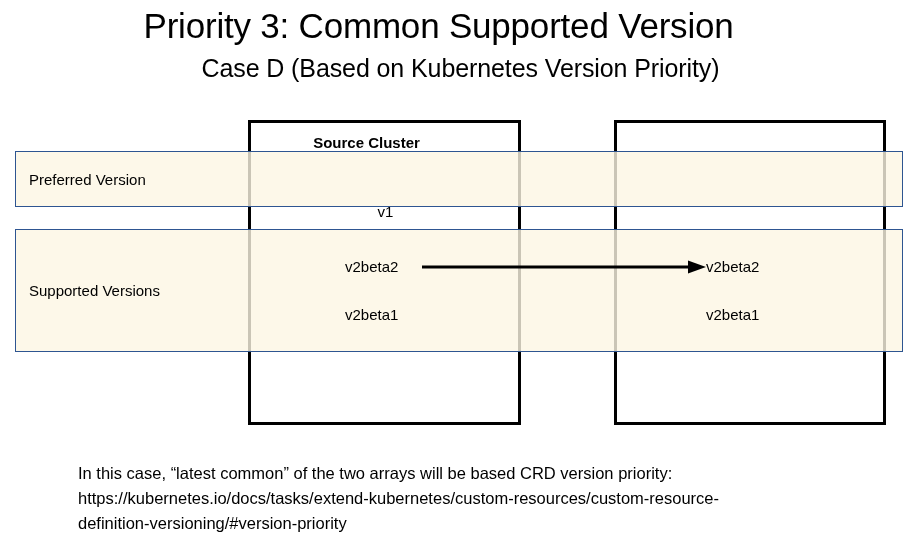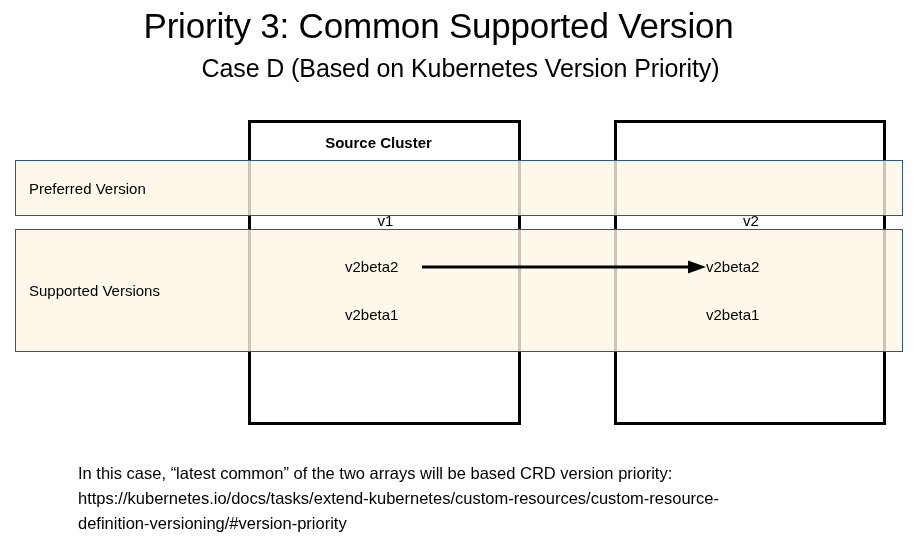--- a/index.html
+++ b/index.html
@@ -57,34 +57,34 @@
 
   .cluster-title {
     position: absolute;
     top: 134px;
     font-size: 15px;
     font-weight: bold;
     text-align: center;
     z-index: 3;
     white-space: nowrap;
   }
-  #source-title { left: 256px; width: 245px; }
+  #source-title { left: 244px; width: 245px; }
   #target-title { left: 614px; width: 272px; }
 
   
   .trow {
     position: absolute;
     box-sizing: border-box;
     left: 15px;
     width: 888px;
     border: 1px solid #2e5591;
     background: rgba(253, 246, 227, 0.80);
     z-index: 2;
   }
-  #row-preferred { top: 160px; height: 56px; }
+  #row-preferred { top: 151px; height: 56px; }
   #row-supported { top: 229px; height: 123px; }
 
   .row-label {
     position: absolute;
     left: 13px;
     font-size: 15px;
     white-space: nowrap;
   }
   #label-preferred { top: 19px; }
   #label-supported { top: 52px; }
@@ -142,21 +142,20 @@
 
   <div class="title">Priority 3: Common Supported Version</div>
   <div class="subtitle">Case D (Based on Kubernetes Version Priority)</div>
 
   <div class="cluster-box" id="source-box"></div>
   <div class="cluster-box" id="target-box"></div>
 
   <div class="trow" id="row-preferred">
     <span class="row-label" id="label-preferred">Preferred Version</span>
     <span class="pref-val" id="pref-source">v1</span>
-    <span class="pref-val" id="pref-target">v2</span>
   </div>
 
   <div class="trow" id="row-supported">
     <span class="row-label" id="label-supported">Supported Versions</span>
     <span class="ver" id="src-v2b2">v2beta2</span>
     <span class="ver" id="src-v2b1">v2beta1</span>
     <span class="ver" id="tgt-v2b2">v2beta2</span>
     <span class="ver" id="tgt-v2b1">v2beta1</span>
   </div>
 

